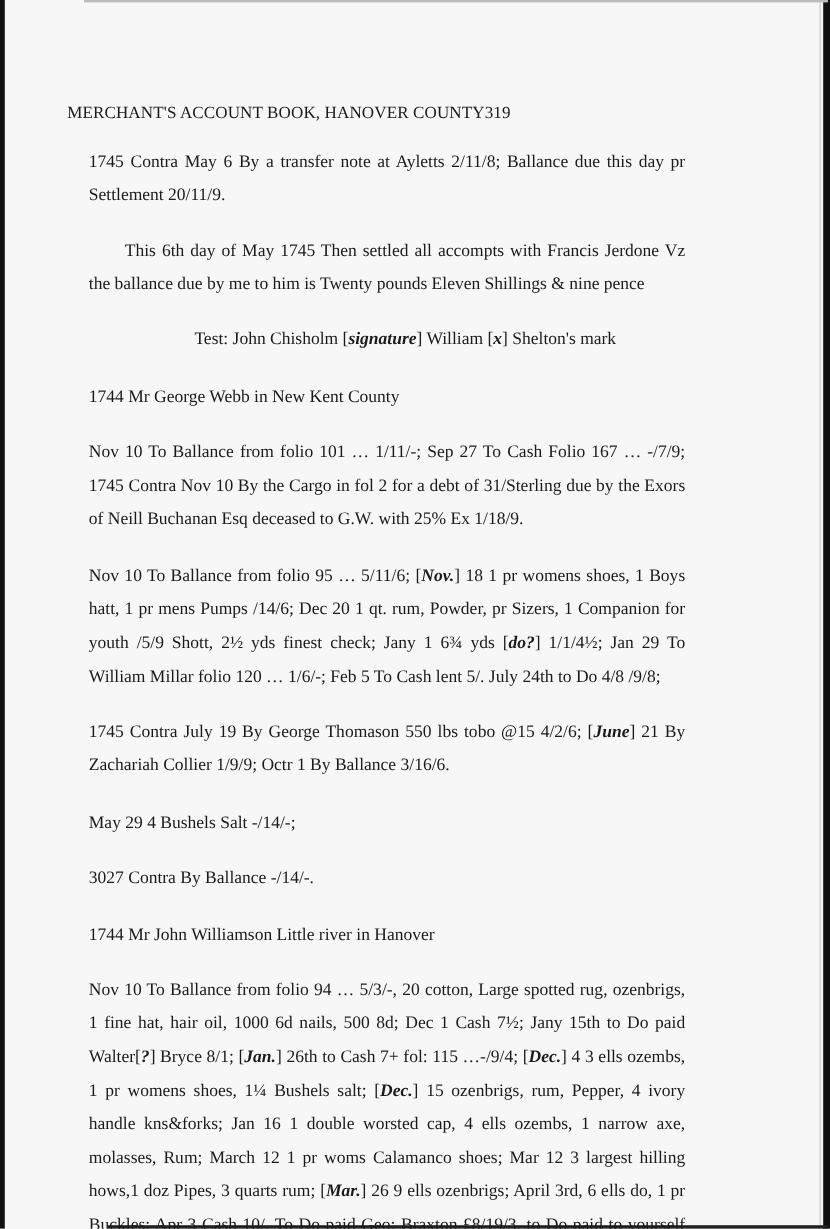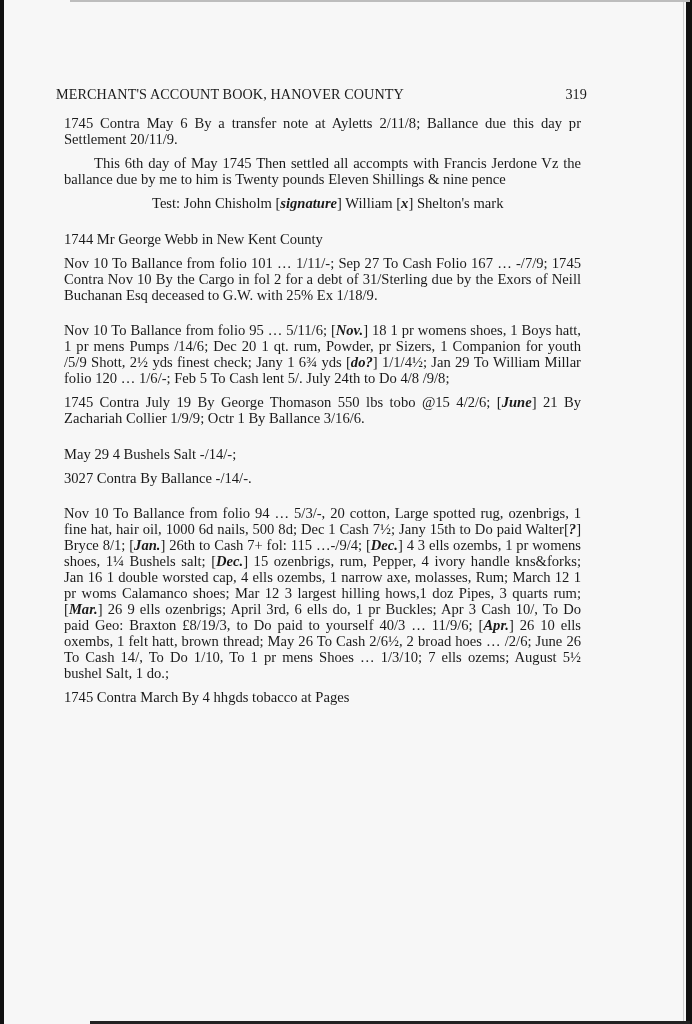--- a/index.html
+++ b/index.html
@@ -9,25 +9,25 @@
     font-family: "Liberation Serif", "DejaVu Serif", serif;
     color: #1a1a1a;
   }
   .edge-left { position: absolute; left: 0; top: 0; width: 4px; height: 1024px; background: #111; }
   .edge-right { position: absolute; right: 0; top: 0; width: 6px; height: 1024px; background: #111; }
   .edge-right-inner { position: absolute; right: 8px; top: 0; width: 1px; height: 1024px; background: #cfcfcf; }
   .edge-top { position: absolute; left: 70px; top: 0; width: 620px; height: 2px; background: #bdbdbd; }
   .edge-bottom { position: absolute; left: 90px; bottom: 0; width: 600px; height: 3px; background: #222; }
   .page { position: absolute; left: 56px; top: 86px; width: 533px; }
   .running-head {
-    display: flex; justify-content: space-between;
+    display: flex; justify-content: flex-start;
     font-size: 14.2px; letter-spacing: 0.1px; margin-bottom: 12px;
   }
   .running-head .pageno { padding-right: 2px; font-family: Liberation Serif, serif; }
-  p { margin: 8px; font-size: 14.6px; line-height: 16px; text-align: justify; }
+  p { margin: 18px; font-size: 14.6px; line-height: 28px; text-align: justify; }
   .entry { margin-bottom: 19.6px; }
   .indent { text-indent: 30px; }
   .signature { padding-left: 88px; }
   i { font-style: italic; font-weight: bold; }
 </style>
 </head>
 <body>
 
 <div class="edge-left"></div>
 <div class="edge-right"></div>
@@ -56,16 +56,17 @@
     <p>Nov 10  To Ballance from folio 95 … 5/11/6; [<i>Nov.</i>] 18  1 pr womens shoes, 1 Boys hatt, 1 pr mens Pumps   /14/6; Dec 20  1 qt. rum, Powder, pr Sizers, 1 Companion for youth  /5/9 Shott, 2½ yds finest check; Jany 1  6¾ yds [<i>do?</i>] 1/1/4½; Jan 29  To William Millar folio 120 … 1/6/-; Feb 5  To Cash lent 5/. July 24th to Do 4/8    /9/8;</p>
     <p>1745 Contra  July 19 By George Thomason 550 lbs tobo @15  4/2/6; [<i>June</i>] 21 By Zachariah Collier  1/9/9; Octr  1 By Ballance  3/16/6.</p>
   </div>
 
   <div class="entry">
     <p>May 29  4 Bushels Salt   -/14/-;</p>
     <p>3027 Contra  By Ballance   -/14/-.</p>
   </div>
 
   <div class="entry">
+    <p>1744 Mr John Williamson  Little river in Hanover</p>
     <p>Nov 10  To Ballance from folio 94 … 5/3/-, 20 cotton, Large spotted rug, ozenbrigs, 1 fine hat, hair oil, 1000 6d nails, 500 8d; Dec 1  Cash 7½; Jany 15th to Do paid Walter[<i>?</i>] Bryce 8/1; [<i>Jan.</i>] 26th to Cash 7+ fol: 115  …-/9/4; [<i>Dec.</i>] 4  3 ells ozembs, 1 pr womens shoes, 1¼ Bushels salt; [<i>Dec.</i>] 15  ozenbrigs, rum, Pepper, 4 ivory handle kns&amp;forks; Jan 16  1 double worsted cap, 4 ells ozembs, 1 narrow axe, molasses, Rum; March 12 1 pr woms Calamanco shoes; Mar 12  3 largest hilling hows,1 doz Pipes, 3 quarts rum; [<i>Mar.</i>] 26  9 ells ozenbrigs; April 3rd, 6 ells do, 1 pr Buckles; Apr  3  Cash 10/, To Do paid Geo: Braxton £8/19/3, to Do paid to yourself 40/3 … 11/9/6; [<i>Apr.</i>] 26  10 ells oxembs, 1 felt hatt, brown thread; May 26  To Cash 2/6½, 2 broad hoes … /2/6; June 26 To Cash 14/, To Do 1/10, To 1 pr mens Shoes … 1/3/10; 7 ells ozems; August 5½ bushel Salt, 1 do.;</p>
     <p>1745 Contra March By 4 hhgds tobacco at Pages</p>
   </div>
 </div>
 
 </body></html>

